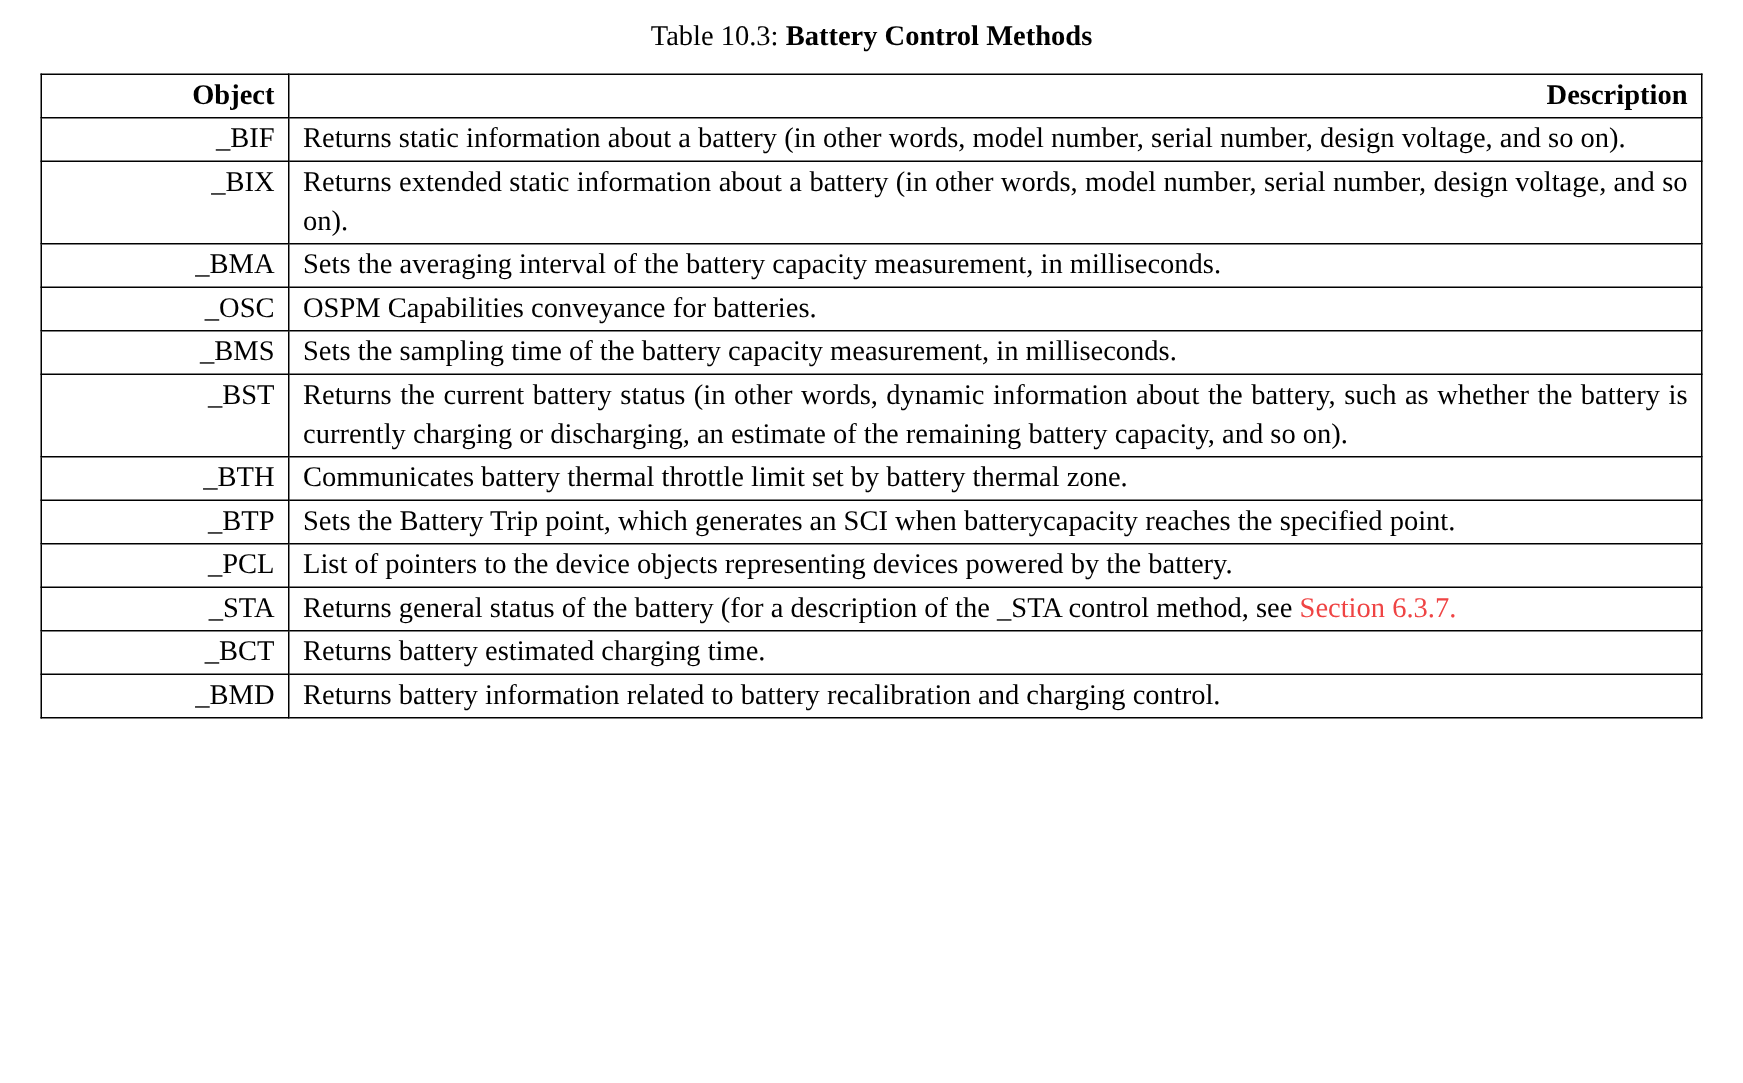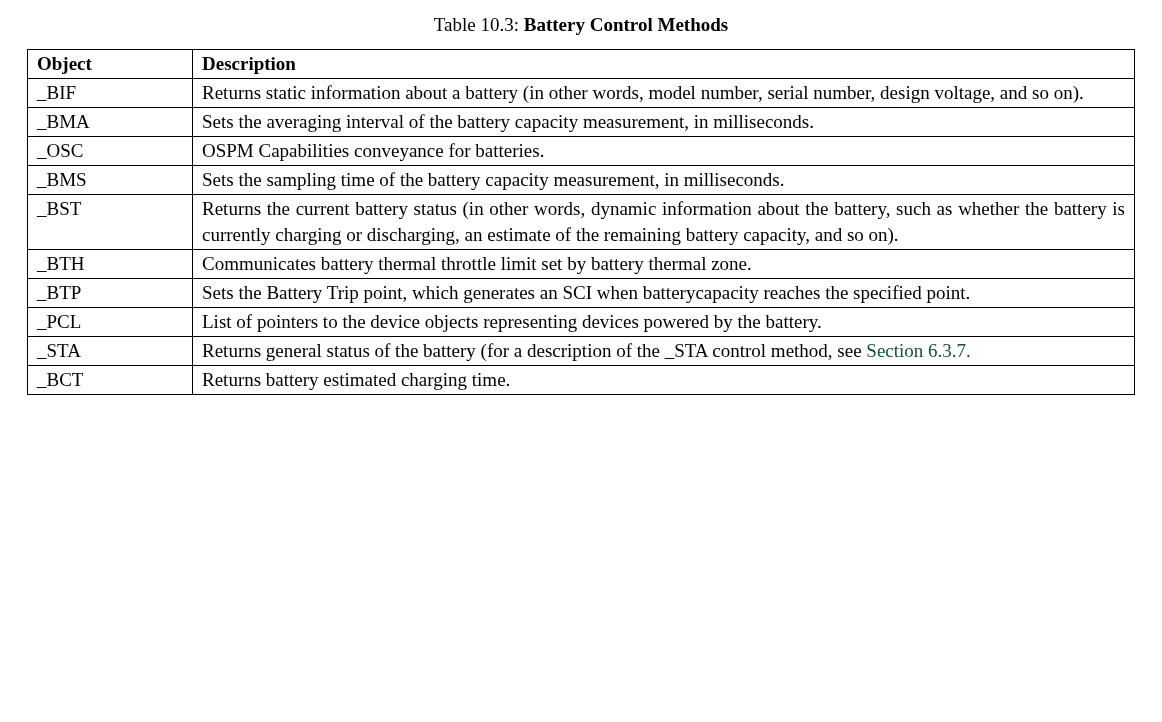--- a/index.html
+++ b/index.html
@@ -28,29 +28,29 @@
     width: 1108px;
     table-layout: fixed;
     border: 1.5px solid #000000;
   }
   th, td {
     border: 1px solid #000000;
     font-size: 19px;
     line-height: 26px;
     padding: 1px 9px;
     vertical-align: top;
-    text-align: left;
+    text-align: right;
   }
   th {
     font-weight: bold;
   }
   col.obj-col { width: 165px; }
   td.desc { text-align: justify; margin-top: 28px; }
   a.section-link {
-    color: #14532d;
+    color: #ef4444;
     text-decoration: none;
     cursor: pointer;
   }
 </style>
 </head>
 <body>
 
 <div class="page">
 
   <div class="caption">
@@ -65,20 +65,24 @@
     <thead>
       <tr>
         <th>Object</th>
         <th>Description</th>
       </tr>
     </thead>
     <tbody>
       <tr>
         <td class="obj">_BIF</td>
         <td class="desc">Returns static information about a battery (in other words, model number, serial number, design voltage, and so on).</td>
+      </tr>
+      <tr>
+        <td class="obj">_BIX</td>
+        <td class="desc">Returns extended static information about a battery (in other words, model number, serial number, design voltage, and so on).</td>
       </tr>
       <tr>
         <td class="obj">_BMA</td>
         <td class="desc">Sets the averaging interval of the battery capacity measurement, in milliseconds.</td>
       </tr>
       <tr>
         <td class="obj">_OSC</td>
         <td class="desc">OSPM Capabilities conveyance for batteries.</td>
       </tr>
       <tr>
@@ -102,16 +106,20 @@
         <td class="desc">List of pointers to the device objects representing devices powered by the battery.</td>
       </tr>
       <tr>
         <td class="obj">_STA</td>
         <td class="desc"><span>Returns general status of the battery (for a description of the _STA control method, see </span><a class="section-link">Section 6.3.7.</a></td>
       </tr>
       <tr>
         <td class="obj">_BCT</td>
         <td class="desc">Returns battery estimated charging time.</td>
       </tr>
+      <tr>
+        <td class="obj">_BMD</td>
+        <td class="desc">Returns battery information related to battery recalibration and charging control.</td>
+      </tr>
     </tbody>
   </table>
 
 </div>
 
 </body></html>

